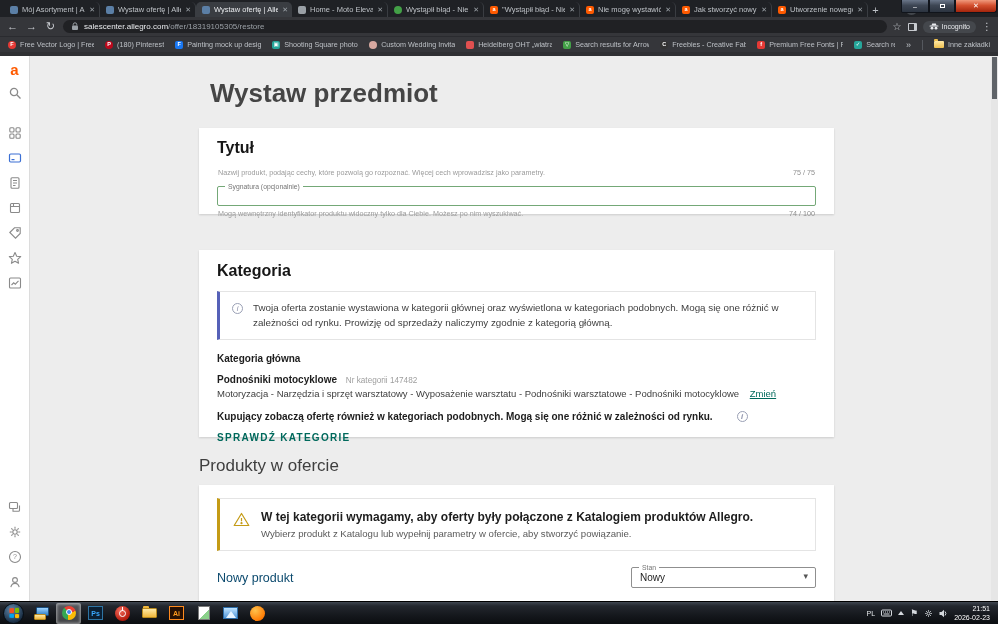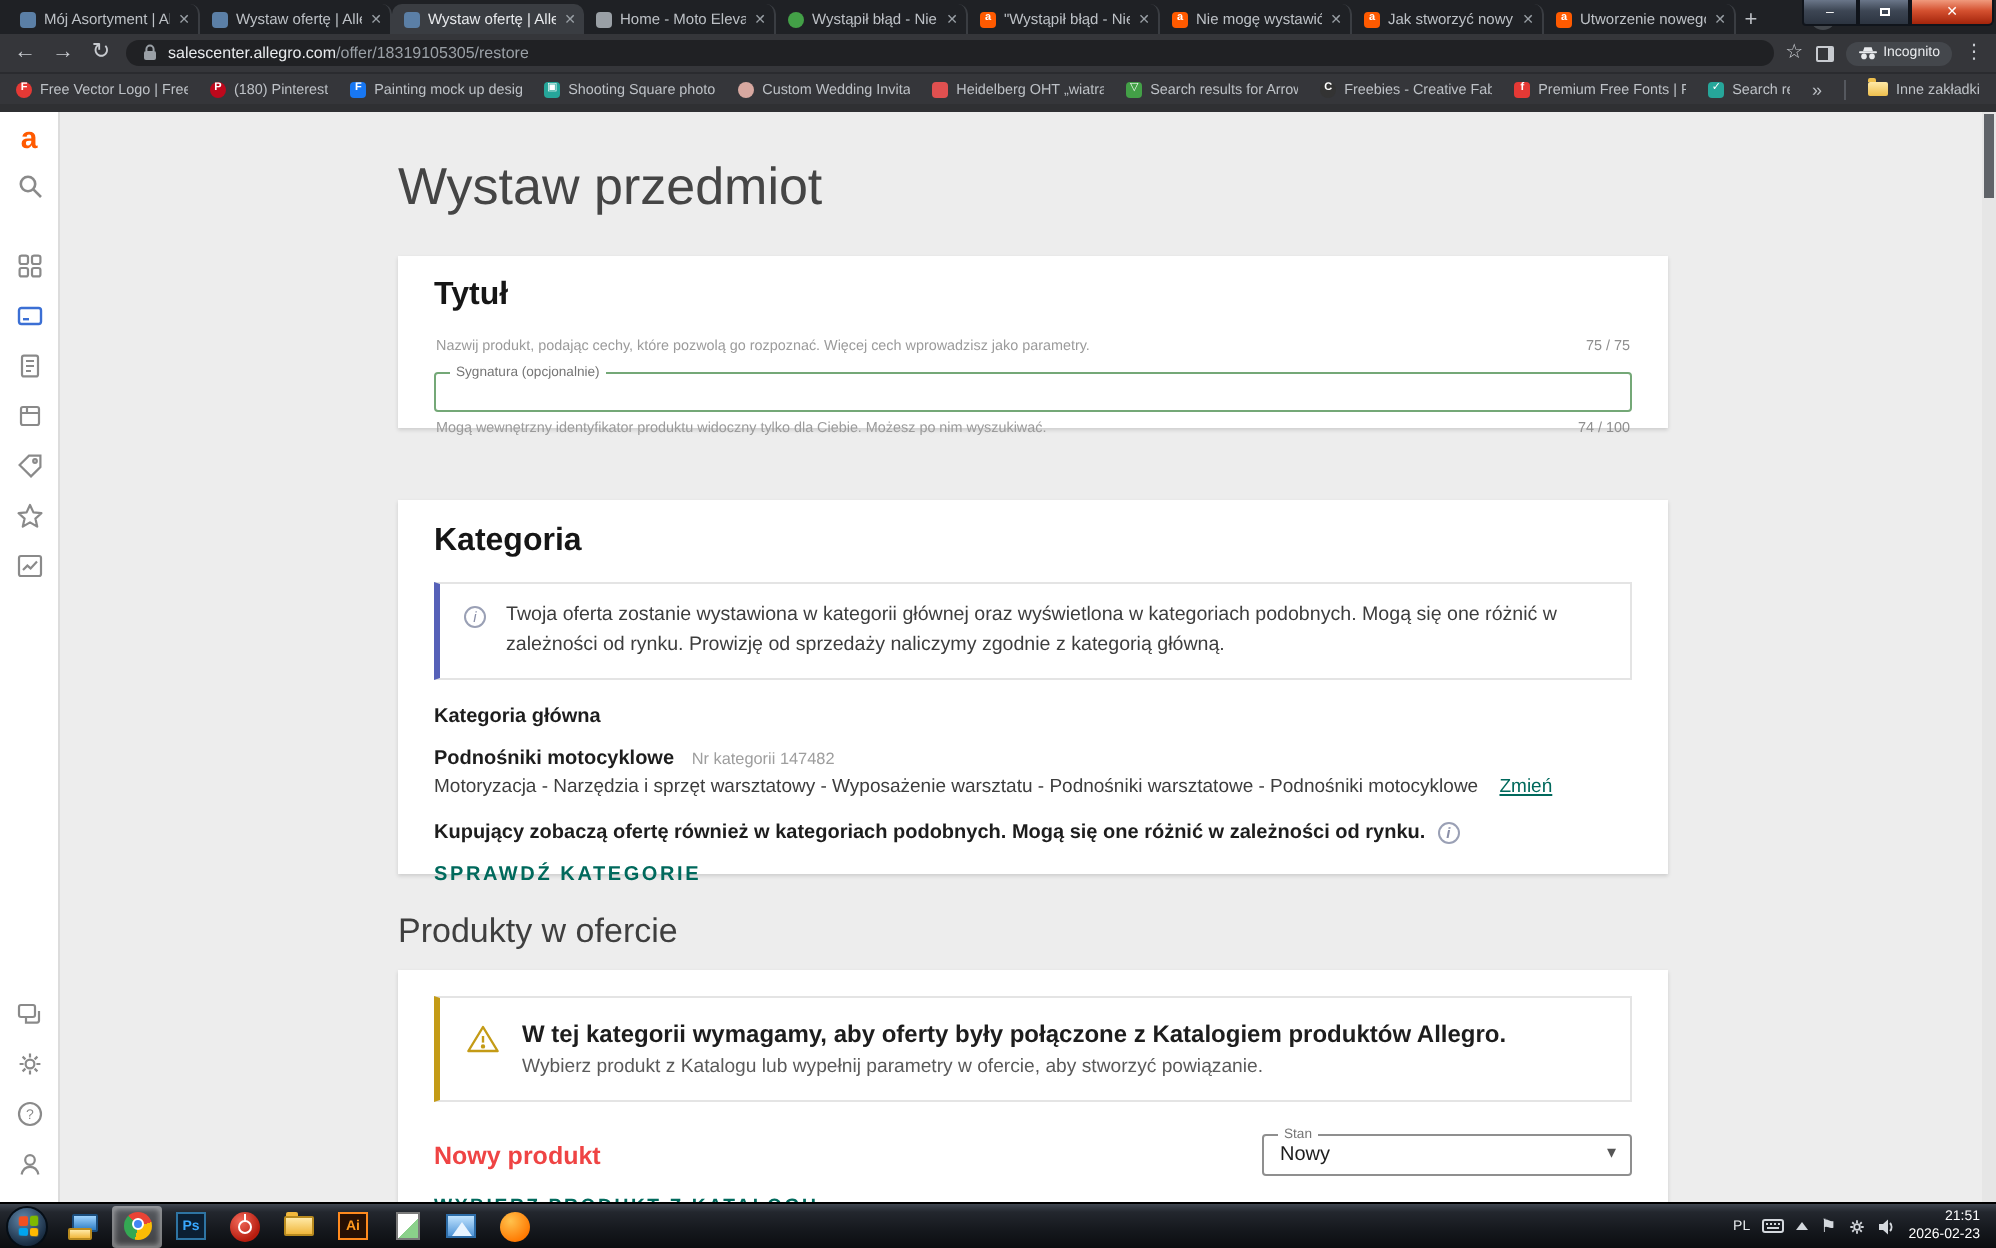--- a/index.html
+++ b/index.html
@@ -54,21 +54,21 @@
   
   .main { position:absolute; top:56px; left:0; right:0; height:545px; background:#ededed; display:flex; }
   .sidenav { width:30px; background:#fff; border-right:1px solid #dcdcdc; display:flex; flex-direction:column;
              align-items:center; padding:6px 0 8px; flex:none; }
   .logo { color:#ff5a00; font-weight:bold; font-size:15px; line-height:1; margin-bottom:2px; }
   .snav-ic { width:22px; height:22px; display:flex; align-items:center; justify-content:center; margin-top:3px; flex:none; }
   .snav-gap { margin-top:18px; }
   .snav-spacer { flex:1; }
 
   .content { position:relative; flex:1; min-width:0; }
-  .h1 { position:absolute; left:169px; top:22px; font-size:26px; color:#454545; font-weight:400;text-align:center; }
+  .h1 { position:absolute; left:180px; top:22px; font-size:26px; color:#454545; font-weight:700;text-align:center; }
   .card { position:absolute; left:169px; width:635px; background:#fff; box-shadow:0 1px 2px rgba(0,0,0,.14); }
   #card-title { top:72px; height:86px; padding:11px 18px; }
   #card-cat   { top:194px; height:187px; padding:12px 18px; }
   #card-prod  { top:429px; height:116px; padding:13px 18px; }
   .h2 { font-size:16px; font-weight:bold; color:#161616; margin:0 0 11px; }
   .h2-outside { position:absolute; left:169px; top:400px; font-size:17px; color:#3f3f3f; font-weight:400; }
 
   .field { position:relative; border:1px solid #74a877; border-radius:2px; height:20px; background:#fff; }
   .flabel { position:absolute; top:-4px; left:7px; background:#fff; padding:0 3px; font-size:6.8px; color:#757575; line-height:1.1; }
   .fvalue { font-size:10px; color:#1d1d1d; line-height:18px; padding:0 8px; white-space:nowrap; overflow:hidden; }
@@ -80,28 +80,28 @@
   .icircle { width:11px; height:11px; border:1px solid #9aa0b5; border-radius:50%; font-size:7.5px; color:#8a8fa8;
              display:flex; align-items:center; justify-content:center; flex:none; margin-top:2px; font-style:italic; }
   .icircle.inline { margin-top:0; }
   .infotext { font-size:9.8px; color:#3d3d3d; line-height:1.5; }
   .catlabel { font-size:10px; font-weight:bold; color:#1d1d1d; margin-bottom:10px; }
   .catname-row { font-size:10px; margin-bottom:3px; }
   .catname { font-weight:bold; color:#1d1d1d; }
   .catnum { font-size:8.2px; color:#9e9e9e; margin-left:6px; }
   .breadcrumb { font-size:9.5px; color:#3d3d3d; margin-bottom:12px; white-space:nowrap; overflow:hidden; }
   .chlink { color:#00695c; text-decoration:underline; margin-left:8px; }
-  .simbold { font-size:10px; font-weight:bold; color:#1d1d1d; display:flex; align-items:flex-start; gap:6px; margin-bottom:10px; }
+  .simbold { font-size:10px; font-weight:bold; color:#1d1d1d; display:flex; align-items:flex-start; gap:24px; margin-bottom:10px; }
   .teallink { font-size:10px; font-weight:bold; color:#00695c; letter-spacing:1.3px; }
 
   .warnbox { border:1px solid #e4e4e4; border-left:3px solid #c49b16; padding:11px 13px; display:flex; gap:11px; align-items:flex-start; }
   .warnbold { font-size:12px; font-weight:bold; color:#1d1d1d; margin-bottom:4px; }
   .warntext { font-size:9.6px; color:#5a5a5a; }
   .prodrow { display:flex; justify-content:space-between; align-items:center; margin-top:16px; }
-  .prodname { font-size:12.5px; font-weight:bold; color:#ef4444; }
+  .prodname { font-size:12.5px; font-weight:normal; color:#0c4a6e; }
   .select { position:relative; width:185px; height:21px; border:1px solid #8f8f8f; border-radius:2px; background:#fff; }
   .sval { font-size:10px; color:#1d1d1d; line-height:19px; padding:0 8px; }
   .schev { position:absolute; right:7px; top:3px; color:#555; font-size:9px; }
   .catalog { margin-top:10px; font-size:9.6px; font-weight:bold; color:#00695c; letter-spacing:1.3px; }
 
   .pagescroll { position:absolute; right:0; top:0; width:7px; height:100%; background:#e6e6e6; }
   .pthumb { position:absolute; top:1px; left:1px; width:5px; height:42px; background:#5f6368; }
 
   
   .taskbar { position:absolute; left:0; bottom:0; width:998px; height:23px;

